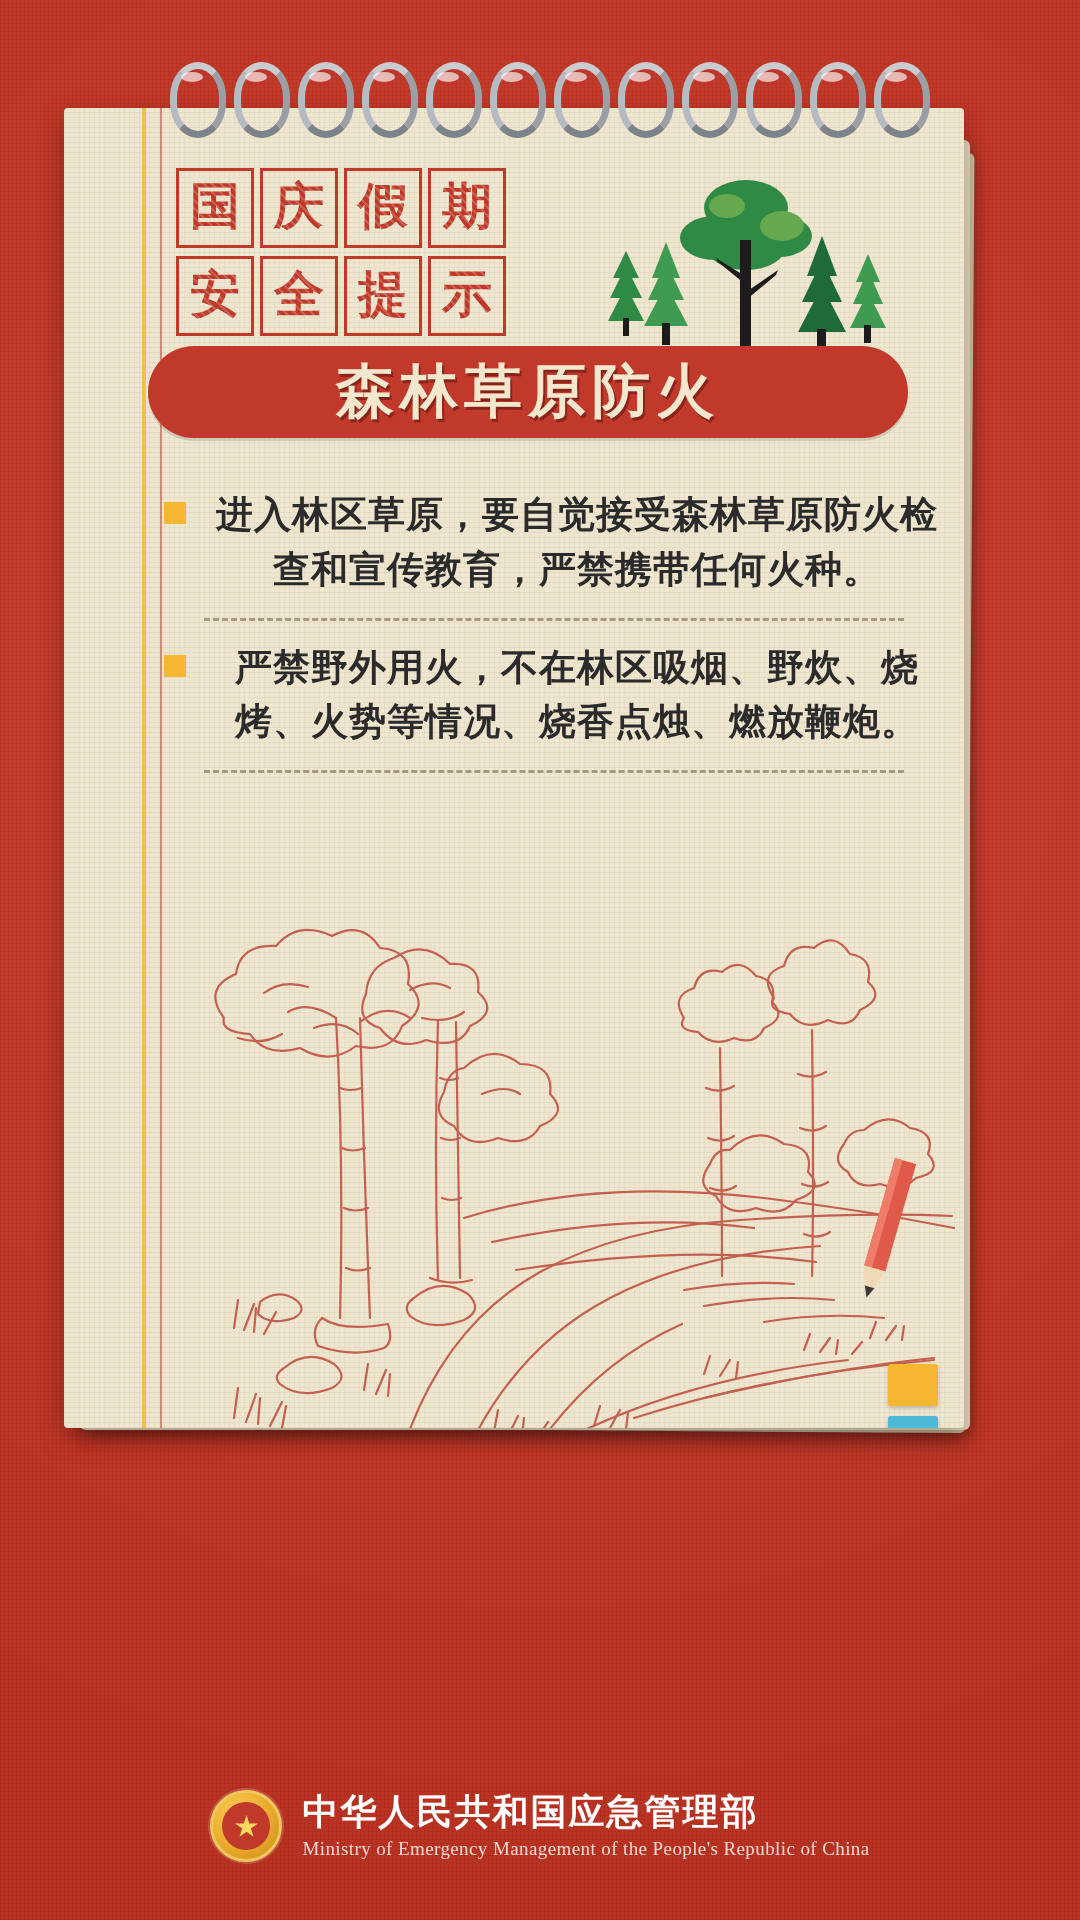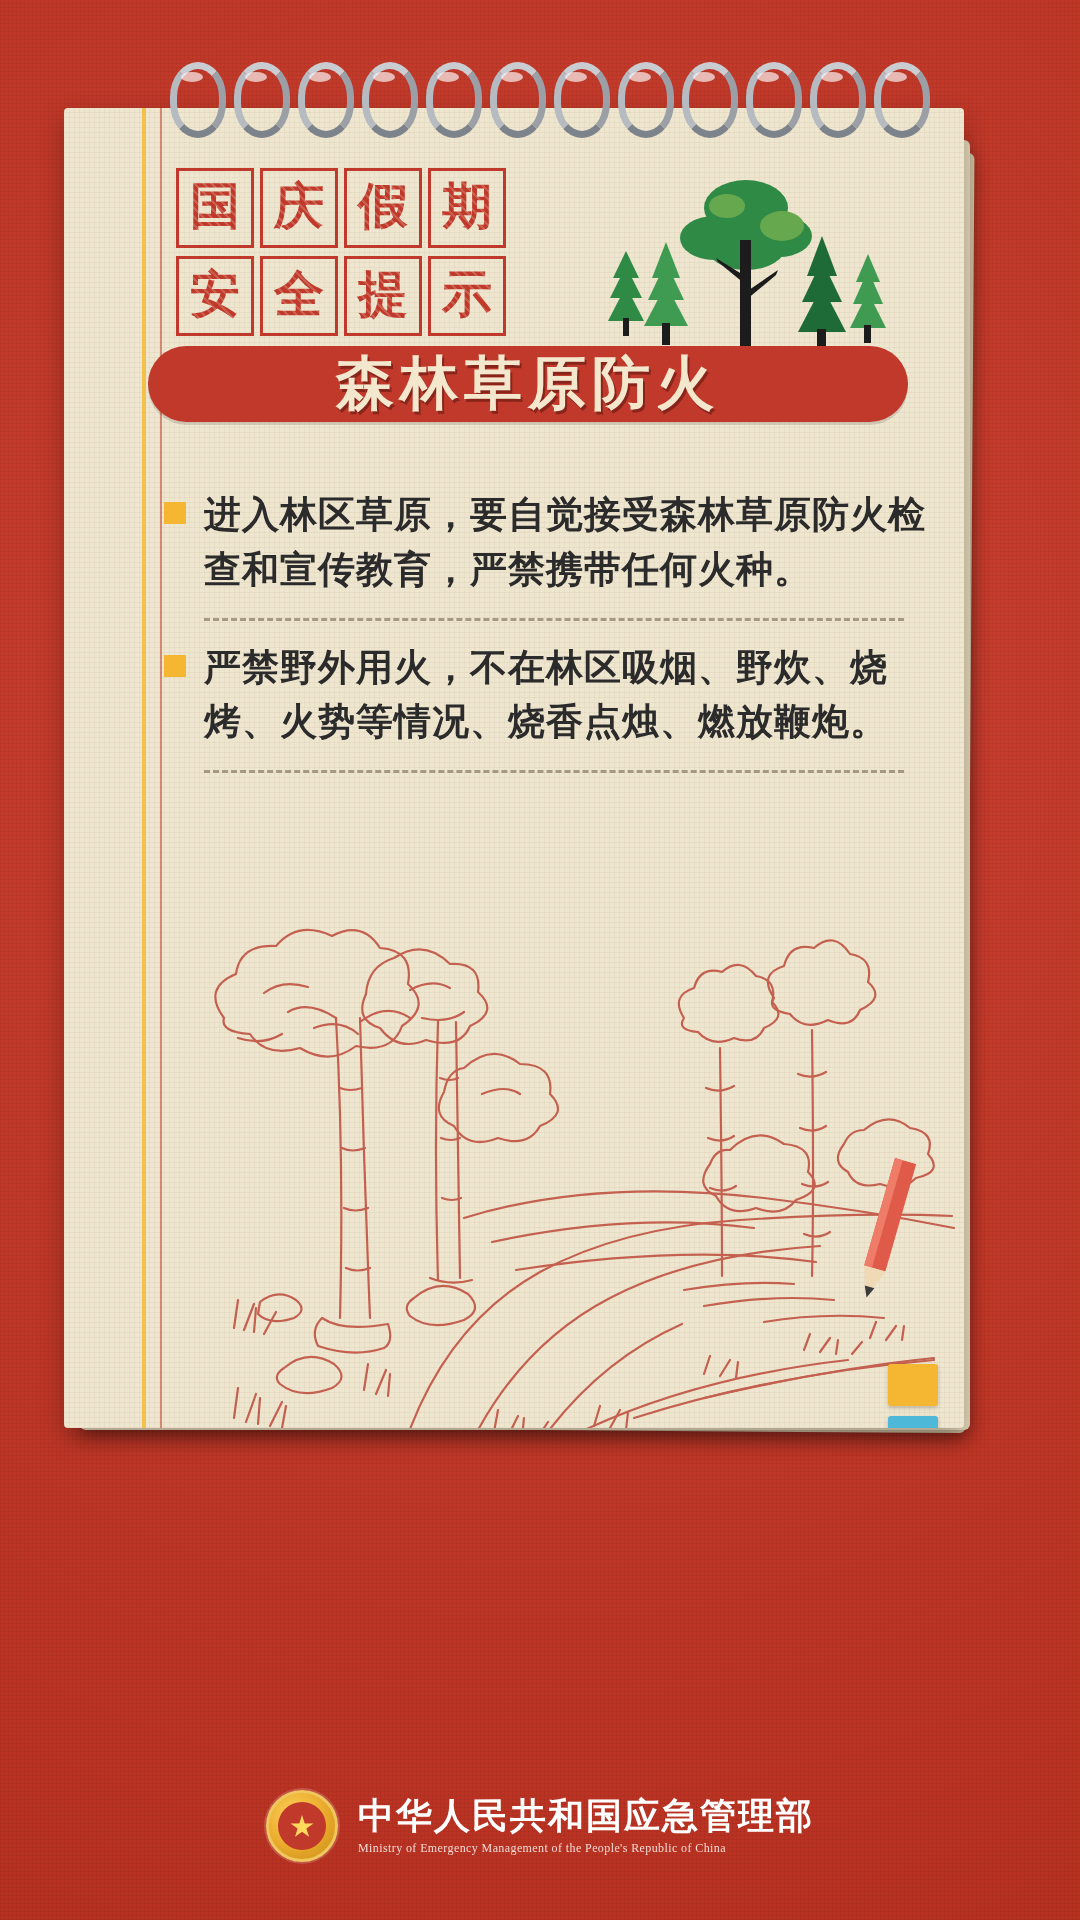--- a/index.html
+++ b/index.html
@@ -140,21 +140,21 @@
   .forest {
     position: absolute;
     right: 68px; top: 58px;
     width: 300px; height: 200px;
   }
 
   
   .banner {
     position: absolute;
     left: 84px; top: 238px;
-    width: 760px; height: 76px;
+    width: 760px; height: 92px;
     background: #c0392b;
     border-radius: 46px;
     display: flex;
     align-items: center;
     justify-content: center;
     box-shadow: 0 3px 0 rgba(0,0,0,0.12);
   }
   .banner-text {
     color: #f3e7cd;
     font-family: "DejaVu Sans", sans-serif;
@@ -167,20 +167,21 @@
   
   .tips {
     position: absolute;
     left: 96px; top: 380px;
     width: 790px;
   }
   .tip {
     display: flex;
     align-items: flex-start;
     padding: 0 0 0 0;
+    text-align: center;
   }
   .tip-marker {
     flex: 0 0 auto;
     width: 22px; height: 22px;
     background: #f5b731;
     margin-top: 14px;
     margin-right: 18px;
     margin-left: 4px;
   }
   .tip-text {
@@ -262,21 +263,21 @@
     color: #fff;
     font-family: "DejaVu Sans", sans-serif;
     font-weight: bold;
     font-size: 36px;
     letter-spacing: 2px;
     line-height: 1.1;
   }
   .footer-text .en {
     color: #f4d9d4;
     font-family: "Liberation Serif", serif;
-    font-size: 12px;
+    font-size: 19px;
     letter-spacing: 0.4px;
     margin-top: 6px;
   }
 </style>
 </head>
 <body>
 
 <div class="bg"></div>
 
 <div class="paper-stack-3"></div>

